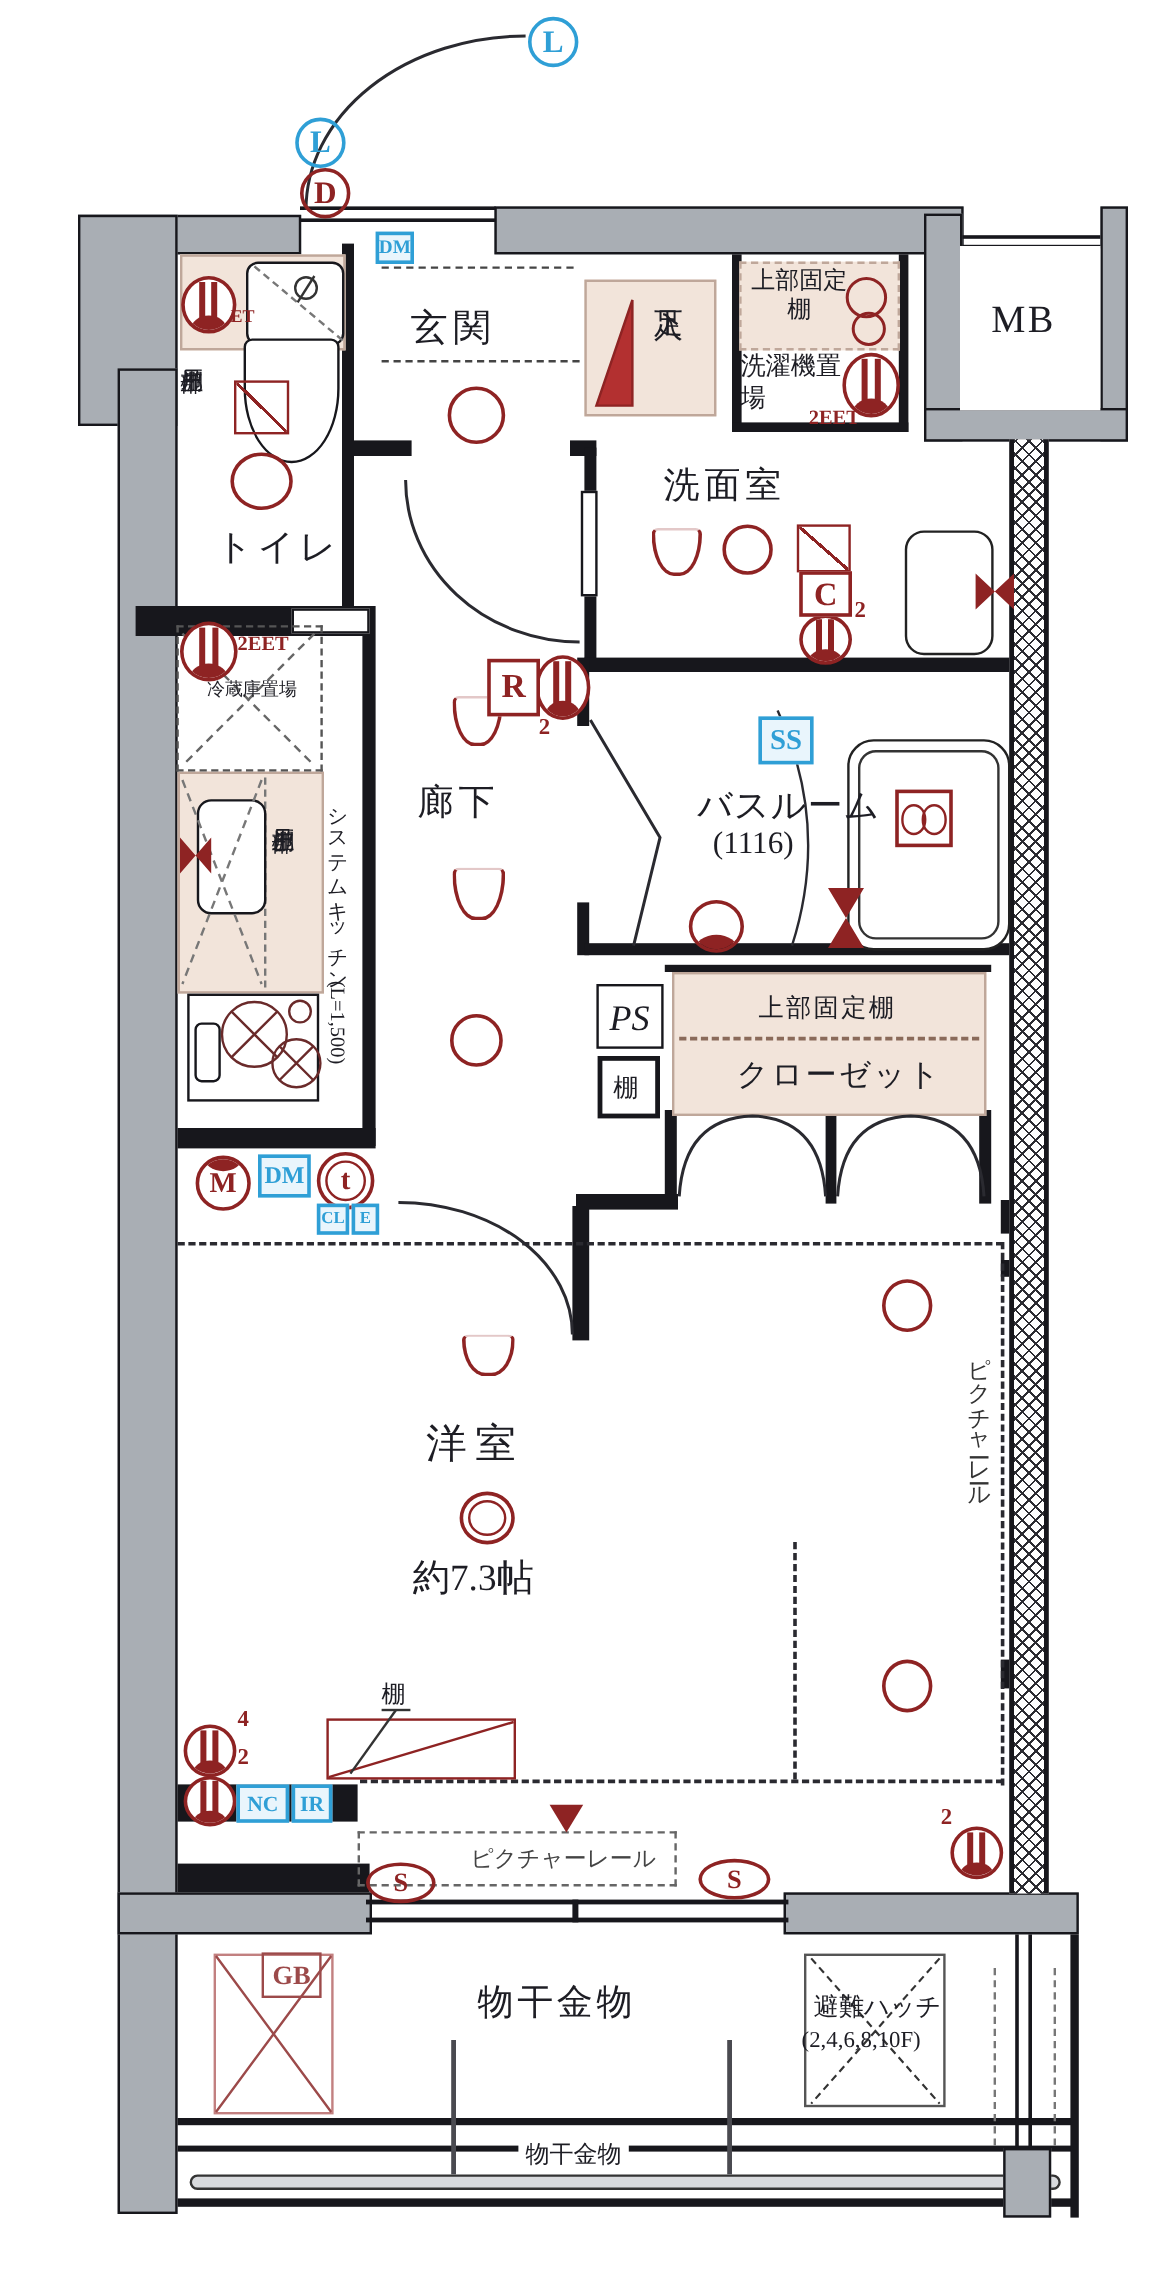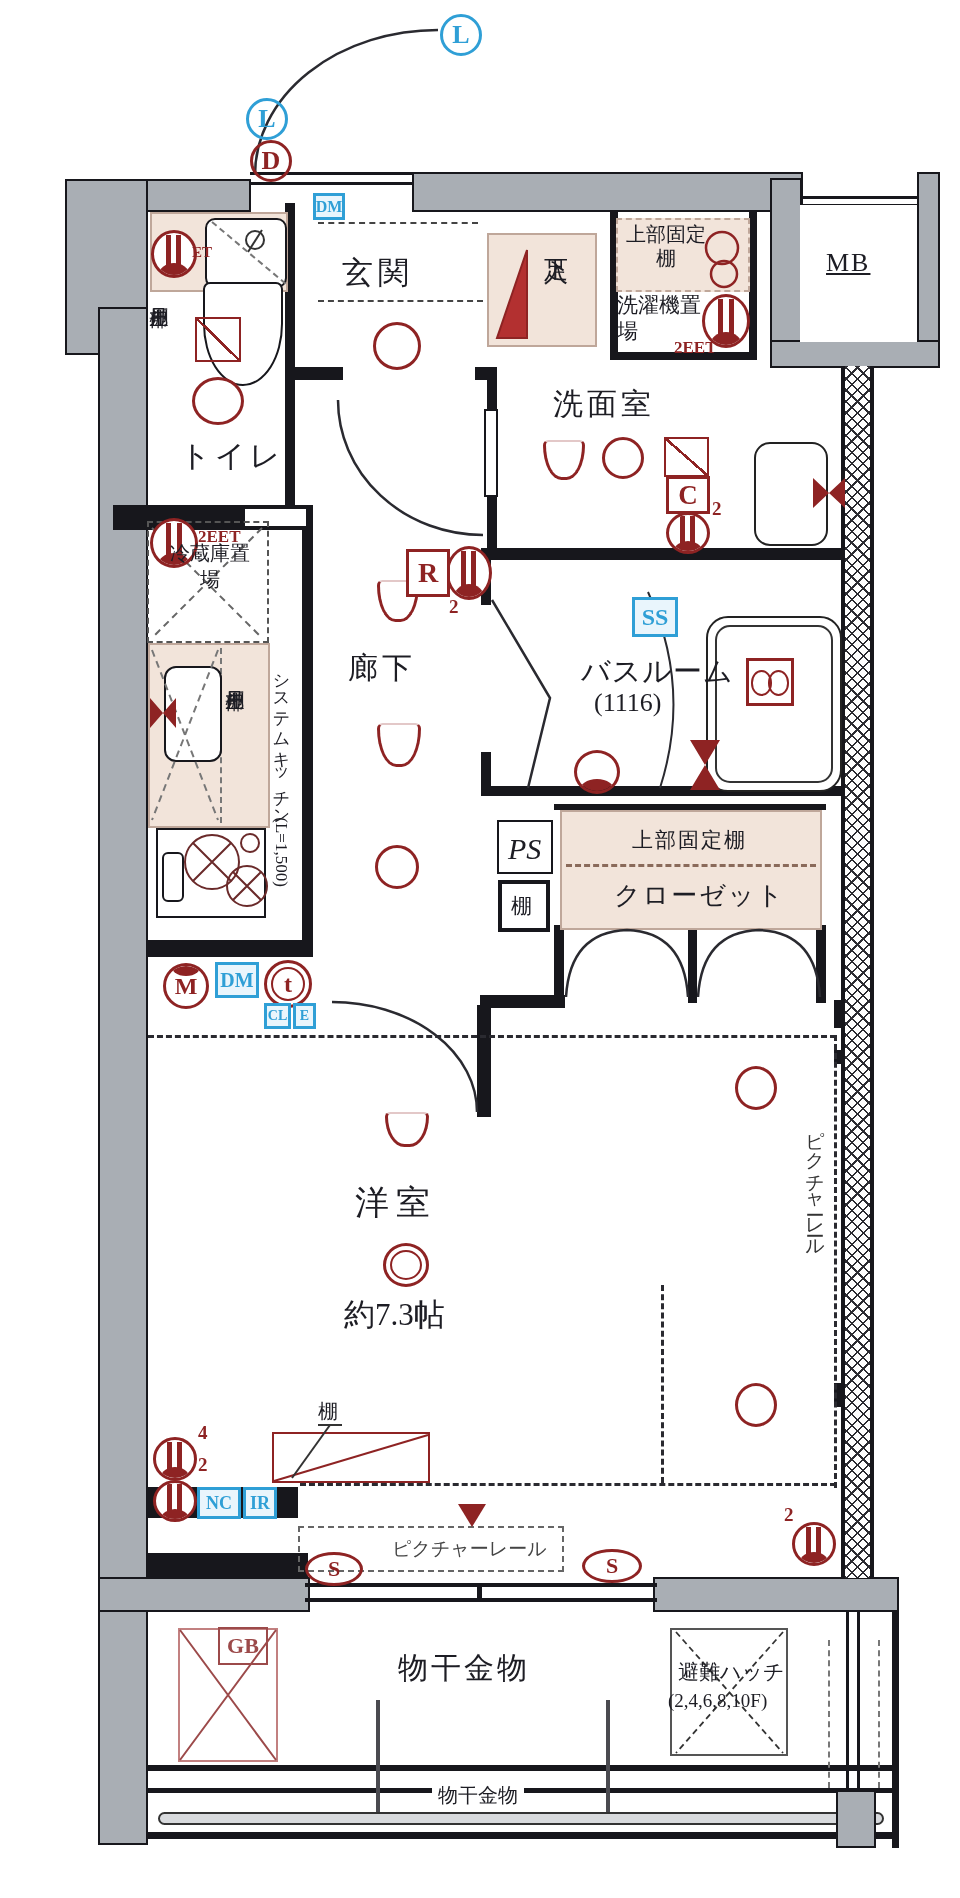--- a/index.html
+++ b/index.html
@@ -322,36 +322,36 @@
   <div class="badge bblue" style="left:243px;top:1487px;width:34px;height:32px;font-size:18px;">
       <span>IR</span>
     </div>
   <div class="badge boval" style="left:305px;top:1552px;width:58px;height:34px;font-size:22px;">
       <span>S</span>
     </div>
   <div class="badge boval" style="left:582px;top:1549px;width:60px;height:34px;font-size:22px;">
       <span>S</span>
     </div>
 
-  <div class="num" style="left:192px;top:244px;font-size:15px;">ET</div>
+  <div class="num" style="left:192px;top:256px;font-size:15px;">ET</div>
   <div class="num" style="left:674px;top:338px;font-size:17px;">2EET</div>
   <div class="num" style="left:198px;top:527px;font-size:17px;">2EET</div>
 
   <div class="lbl" style="left:342px;top:252px;font-size:31px;letter-spacing:5px;">玄関</div>
   <div class="lbl" style="left:180px;top:436px;font-size:30px;letter-spacing:4px;">トイレ</div>
   <div class="lbl vert" style="left:146px;top:293px;font-size:19px;height:150px;">上部吊戸棚</div>
   <div class="lbl vert" style="left:540px;top:240px;font-size:24px;height:102px;">下足入</div>
   <div class="lbl" style="left:624px;top:222px;font-size:20px;width:84px;white-space:normal;line-height:1.2;text-align:center;">上部固定棚</div>
   <div class="lbl" style="left:617px;top:292px;font-size:21px;width:92px;white-space:normal;line-height:1.25;">洗濯機置場</div>
-  <div class="lbl" style="left:826px;top:248px;font-size:26px;letter-spacing:2px;text-decoration:underline;">MB</div>
+  <div class="lbl" style="left:826px;top:248px;font-size:32px;letter-spacing:2px;">MB</div>
   <div class="lbl" style="left:553px;top:384px;font-size:30px;letter-spacing:4px;">洗面室</div>
   <div class="lbl" style="left:550px;top:652px;font-size:29px;letter-spacing:1px;margin-left:31px;">バスルーム</div>
   <div class="lbl" style="left:594px;top:688px;font-size:26px;">(1116)</div>
   <div class="lbl" style="left:348px;top:648px;font-size:30px;letter-spacing:4px;">廊下</div>
-  <div class="lbl" style="left:165px;top:540px;font-size:20px;width:90px;white-space:normal;line-height:1.3;text-align:center;">冷蔵庫置場</div>
+  <div class="lbl" style="left:165px;top:566px;font-size:15px;width:90px;white-space:normal;line-height:1.3;text-align:center;">冷蔵庫置場</div>
   <div class="lbl vert" style="left:222px;top:676px;font-size:19px;height:145px;">上部吊戸棚</div>
   <div class="lbl vert" style="left:270px;top:662px;font-size:17px;height:280px;text-orientation:mixed;">システムキッチン(L=1,500)</div>
   <div class="lbl" style="left:508px;top:832px;font-size:30px;font-style:italic;">PS</div>
   <div class="lbl" style="left:511px;top:892px;font-size:21px;">棚</div>
   <div class="lbl" style="left:632px;top:826px;font-size:21px;letter-spacing:2px;">上部固定棚</div>
   <div class="lbl" style="left:614px;top:878px;font-size:26px;letter-spacing:2px;">クローゼット</div>
   <div class="lbl" style="left:355px;top:1180px;font-size:34px;letter-spacing:7px;">洋室</div>
   <div class="lbl" style="left:344px;top:1294px;font-size:31px;">約7.3帖</div>
   <div class="lbl vert" style="left:802px;top:1118px;font-size:19px;height:175px;color:#333;">ピクチャーレール</div>
   <div class="lbl" style="left:318px;top:1398px;font-size:20px;">棚</div>

